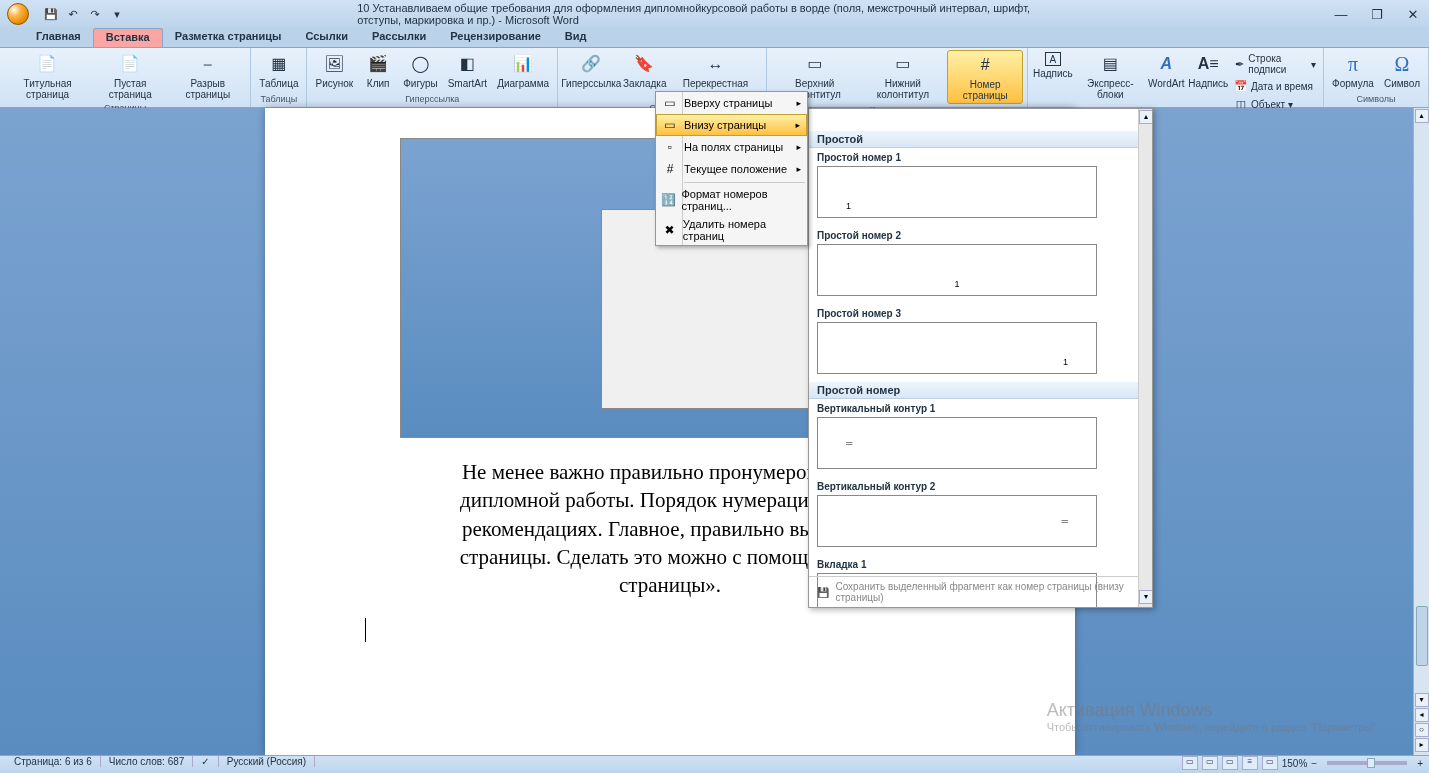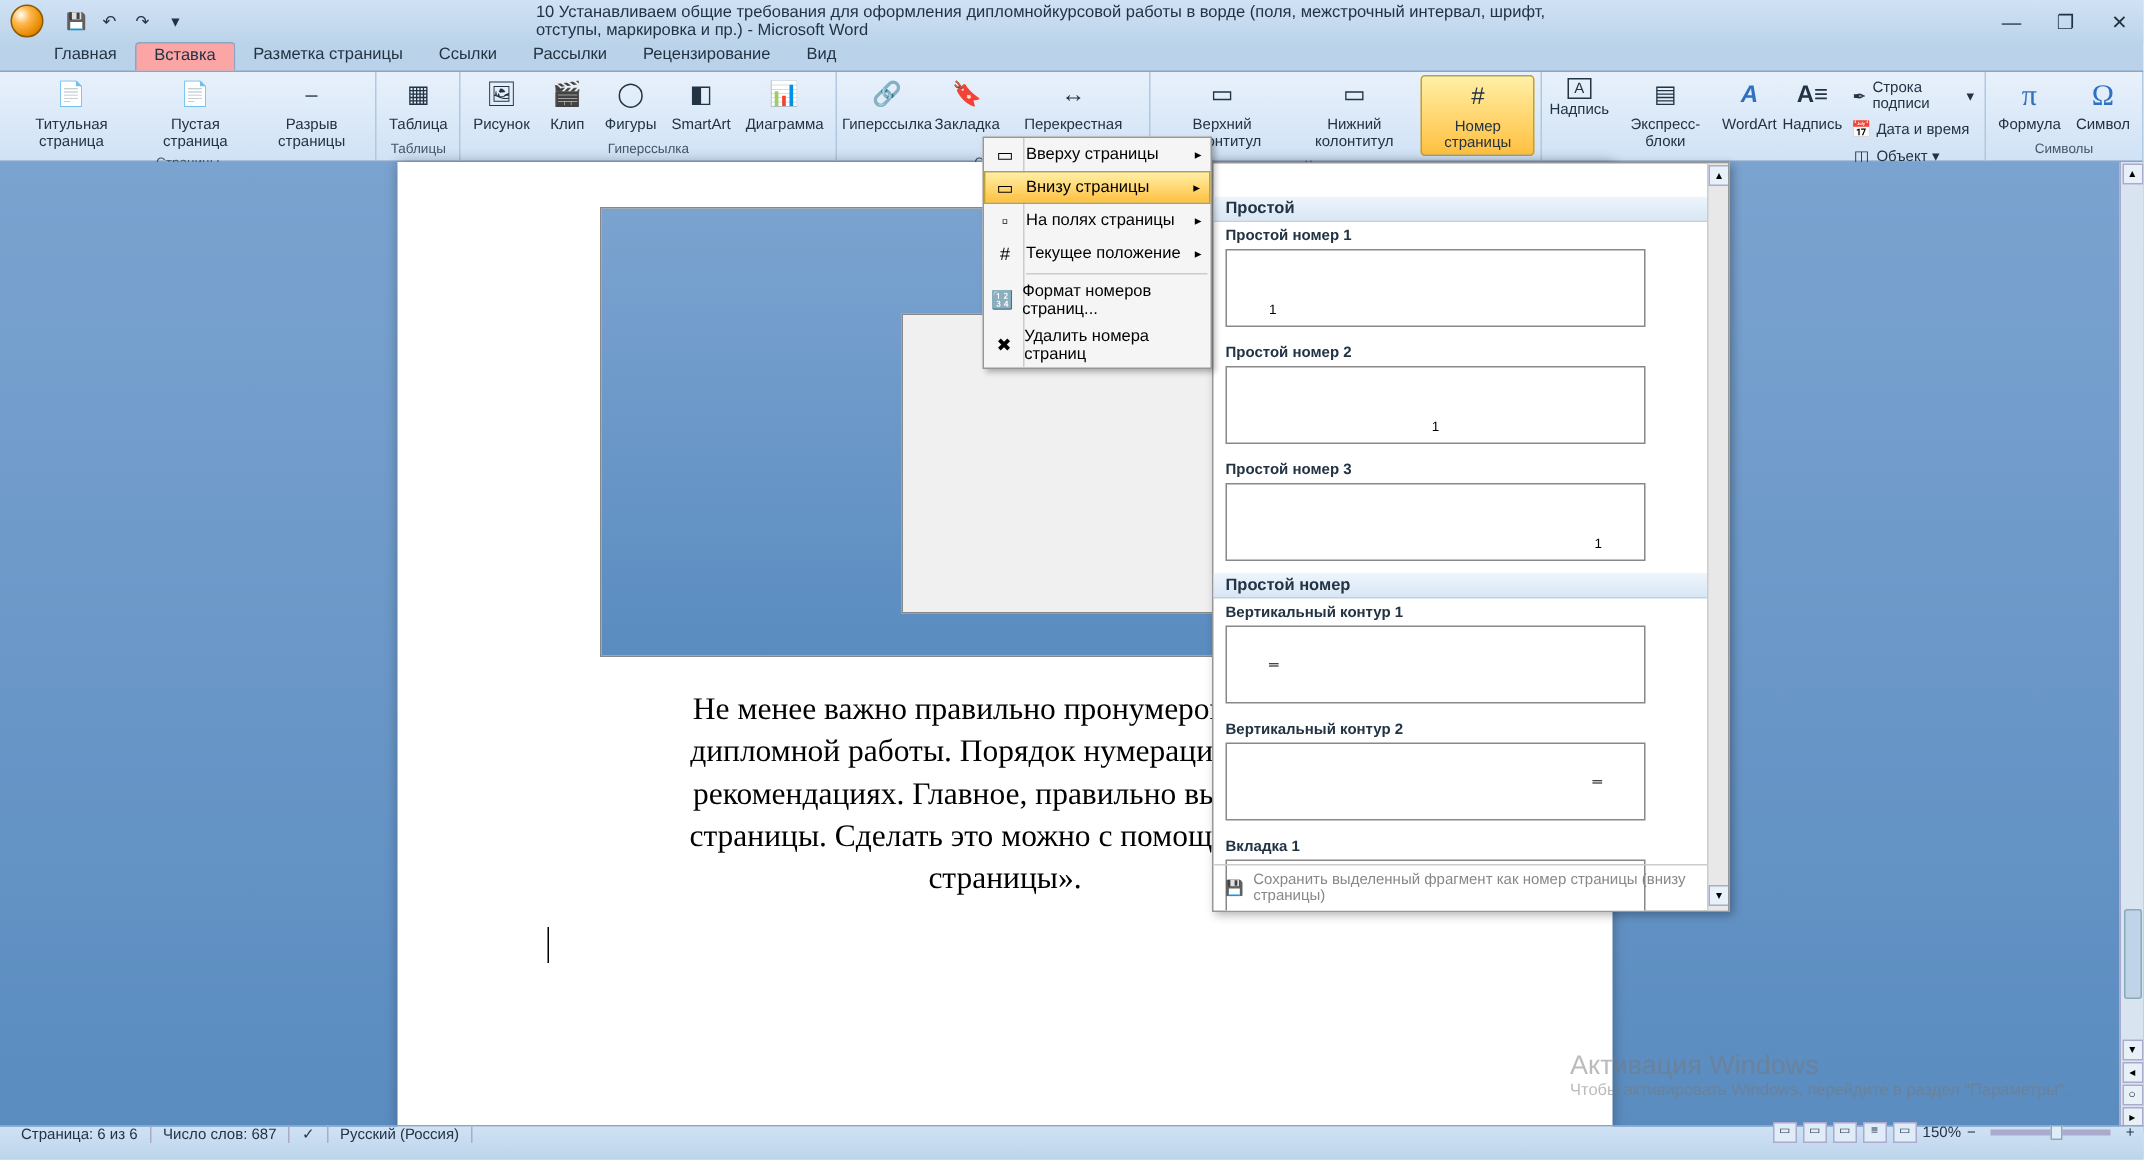--- a/index.html
+++ b/index.html
@@ -9,21 +9,21 @@
 .titlebar { height: 28px; background: linear-gradient(to bottom, #d0e2f5 0%, #bcd4ea 100%); display: flex; align-items: center; position: relative; }
 .office-btn { width: 36px; height: 28px; display: flex; align-items: center; justify-content: center; }
 .office-orb { width: 22px; height: 22px; border-radius: 50%; background: radial-gradient(circle at 30% 30%, #fff, #ffb84d 30%, #e68a00 70%, #cc5200); border: 1px solid #8a5a00; }
 .qat { display: flex; gap: 4px; padding: 0 6px; }
 .qat-btn { width: 18px; height: 18px; display: flex; align-items: center; justify-content: center; font-size: 11px; color: #234; cursor: pointer; }
 .title-text { position: absolute; left: 50%; transform: translateX(-50%); font-size: 11px; color: #234; }
 .win-controls { position: absolute; right: 4px; display: flex; gap: 12px; }
 .win-btn { width: 24px; height: 18px; display: flex; align-items: center; justify-content: center; font-size: 13px; color: #234; cursor: pointer; }
 
 
-.tabs { height: 20px; display: flex; padding-left: 24px; border-bottom: 1px solid #8ba6c5; }
+.tabs { height: 20px; display: flex; padding-left: 24px; border-bottom: 1px solid #8ba6c5; font-weight: bold; }
 .tab { padding: 2px 12px; font-size: 11px; color: #234; cursor: pointer; }
 .tab.active { background: #fca5a5; border: 1px solid #8ba6c5; border-bottom: none; border-radius: 3px 3px 0 0; }
 
 
 .ribbon { height: 60px; background: linear-gradient(to bottom, #e8f1fb 0%, #d0e2f5 100%); border-bottom: 1px solid #8ba6c5; display: flex; }
 .rgroup { border-right: 1px solid #b0c8e0; padding: 2px 4px; display: flex; flex-direction: column; align-items: center; justify-content: space-between; }
 .rgroup-items { display: flex; gap: 2px; flex: 1; align-items: flex-start; }
 .rgroup-label { font-size: 9px; color: #456; padding: 1px 0; }
 .ritem { display: flex; flex-direction: column; align-items: center; padding: 2px 4px; cursor: pointer; font-size: 10px; color: #234; text-align: center; line-height: 1.1; min-width: 38px; }
 .ritem.highlighted { background: linear-gradient(to bottom, #fff0a6 0%, #ffc040 100%); border: 1px solid #c0a030; border-radius: 3px; }
@@ -61,21 +61,21 @@
 .pnum-right { position: absolute; bottom: 6px; right: 28px; font-size: 9px; }
 .gallery-footer { position: absolute; bottom: 0; left: 0; right: 14px; padding: 4px 8px; font-size: 10px; color: #888; border-top: 1px solid #ccc; display: flex; align-items: center; gap: 6px; }
 
 
 .vscroll { position: absolute; right: 0; top: 108px; width: 16px; bottom: 18px; background: #d8e4f0; border-left: 1px solid #aac; }
 .vscroll-btn { width: 14px; height: 14px; background: #e8f0f8; border: 1px solid #aac; margin: 1px auto; font-size: 8px; text-align: center; line-height: 12px; }
 .vscroll-thumb { width: 12px; height: 60px; background: #c0d4e8; border: 1px solid #8ab; margin: 2px auto; border-radius: 2px; }
 .vscroll-navbtns { position: absolute; bottom: 2px; width: 100%; }
 
 
-.statusbar { position: absolute; bottom: 0; left: 0; right: 0; height: 18px; background: linear-gradient(to bottom, #d0e2f5 0%, #bcd4ea 100%); border-top: 1px solid #8ba6c5; display: flex; align-items: flex-end; font-size: 10px; color: #234; padding: 11px 6px; }
+.statusbar { position: absolute; bottom: 0; left: 0; right: 0; height: 18px; background: linear-gradient(to bottom, #d0e2f5 0%, #bcd4ea 100%); border-top: 1px solid #8ba6c5; display: flex; align-items: flex-start; font-size: 10px; color: #234; padding: 0 6px; }
 .status-item { padding: 0 8px; border-right: 1px solid #aac; }
 .status-right { margin-left: auto; display: flex; gap: 4px; align-items: center; }
 .view-btn { width: 16px; height: 14px; background: #e0ecf8; border: 1px solid #aac; font-size: 8px; text-align: center; }
 .zoom-slider { width: 80px; height: 4px; background: #aac; position: relative; margin: 0 6px; }
 .zoom-thumb { position: absolute; left: 50%; top: -3px; width: 8px; height: 10px; background: #e0ecf8; border: 1px solid #8ab; }
 
 
 .watermark { position: absolute; right: 50px; bottom: 40px; color: rgba(120,120,120,0.5); font-size: 18px; }
 .watermark-sub { font-size: 11px; }
 </style>

